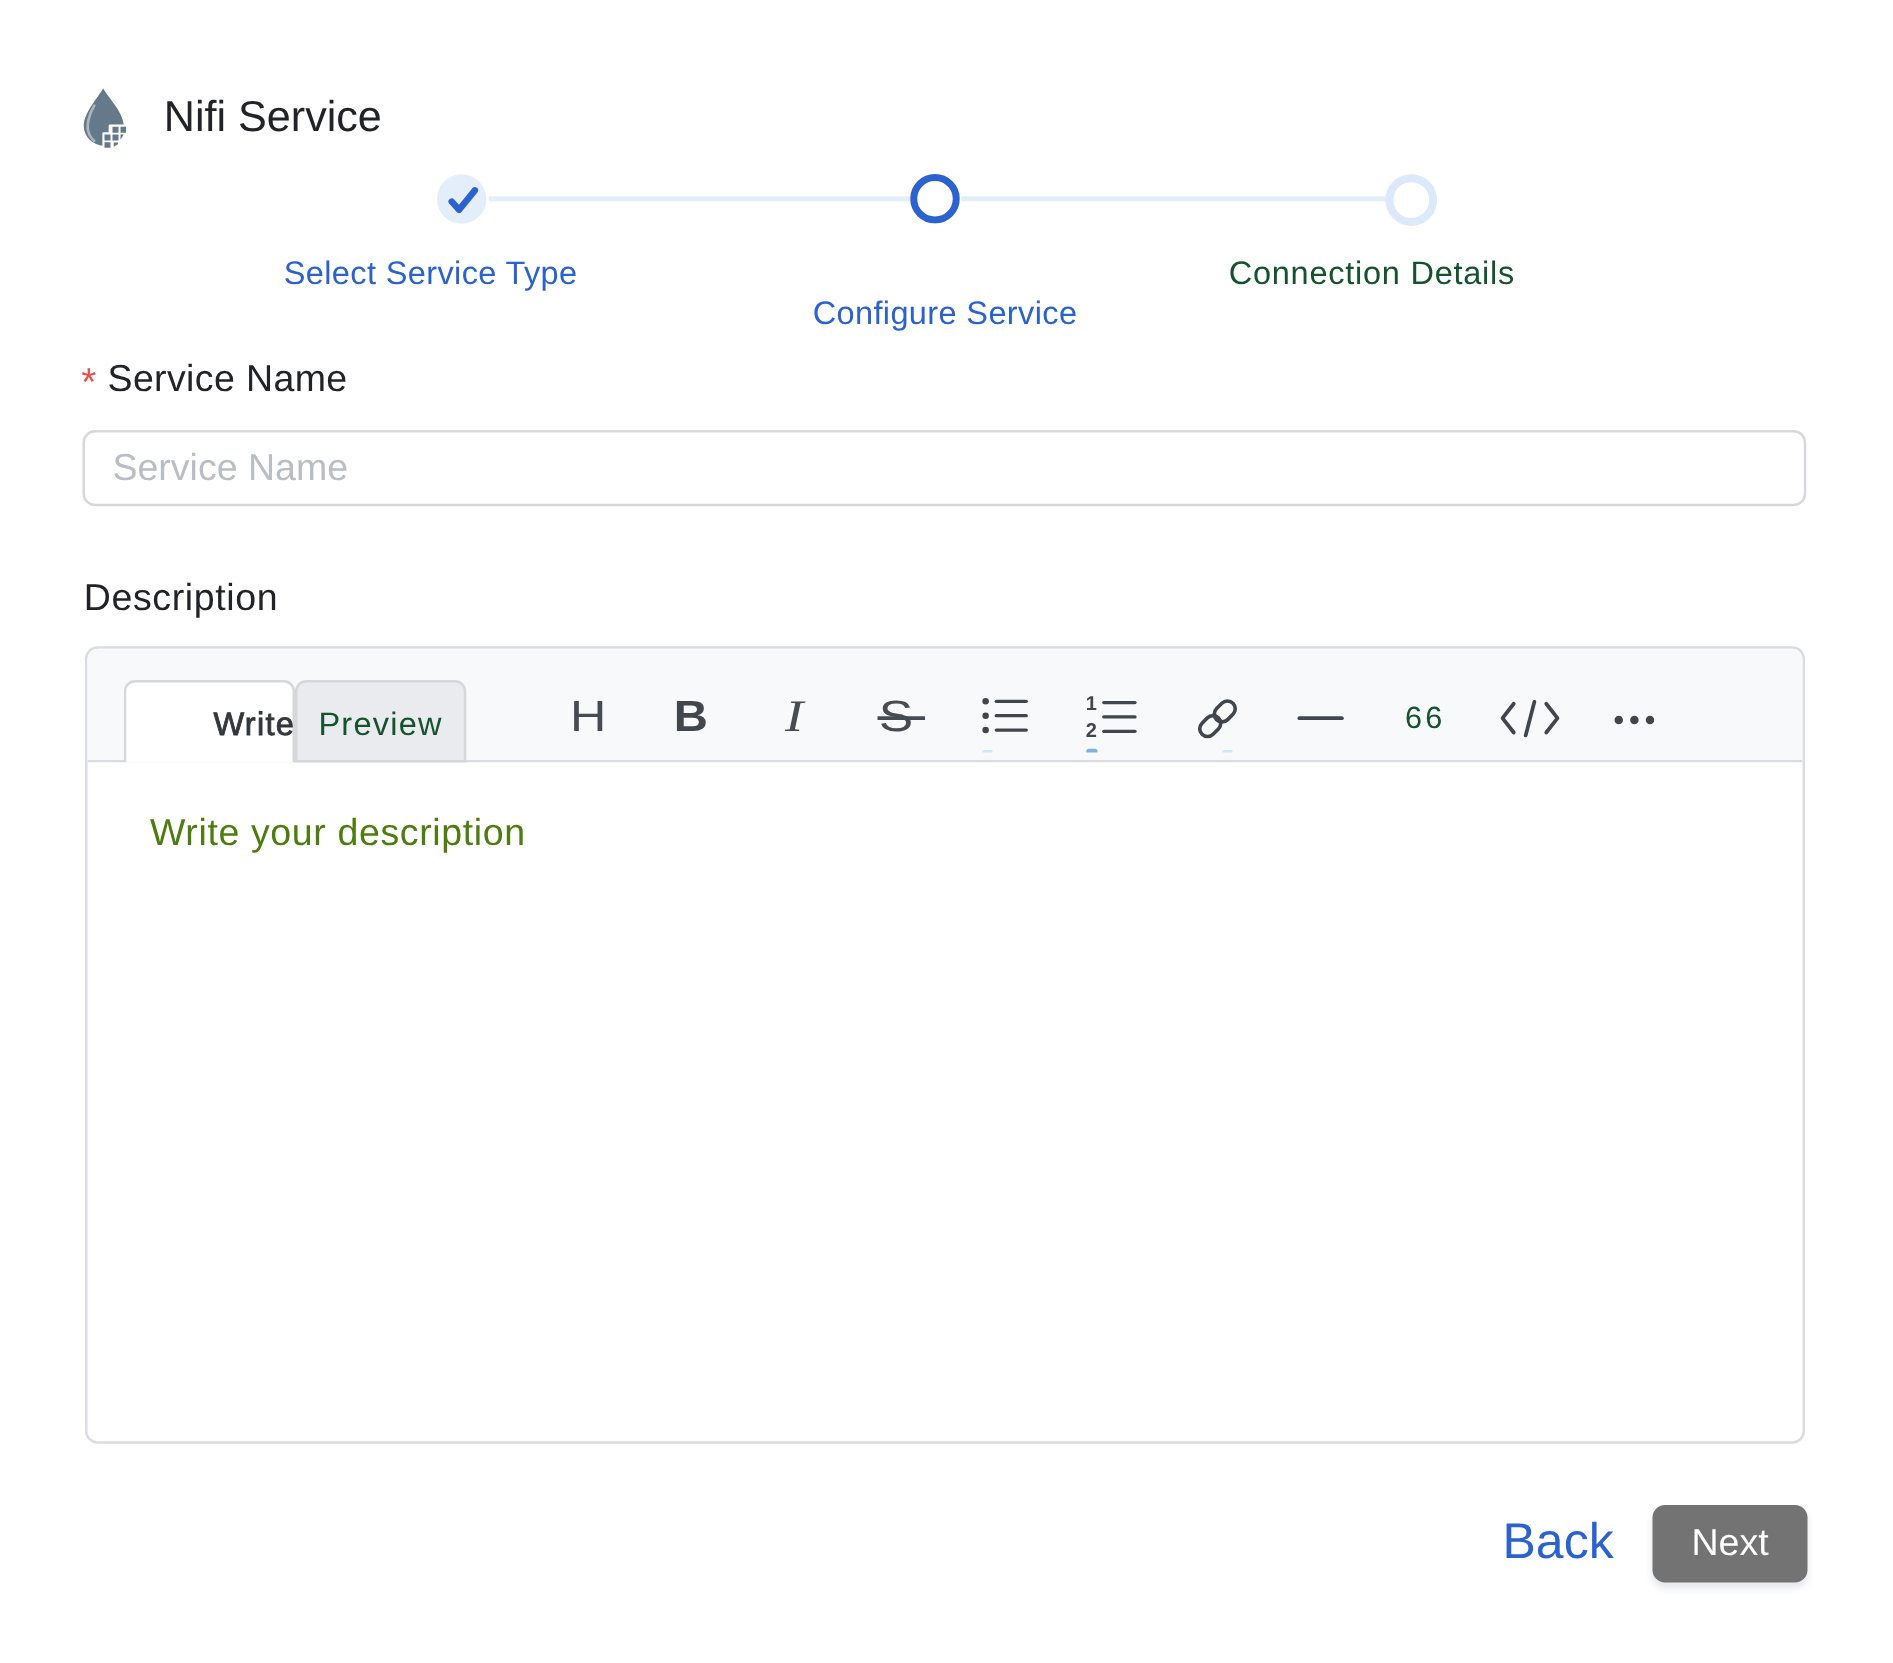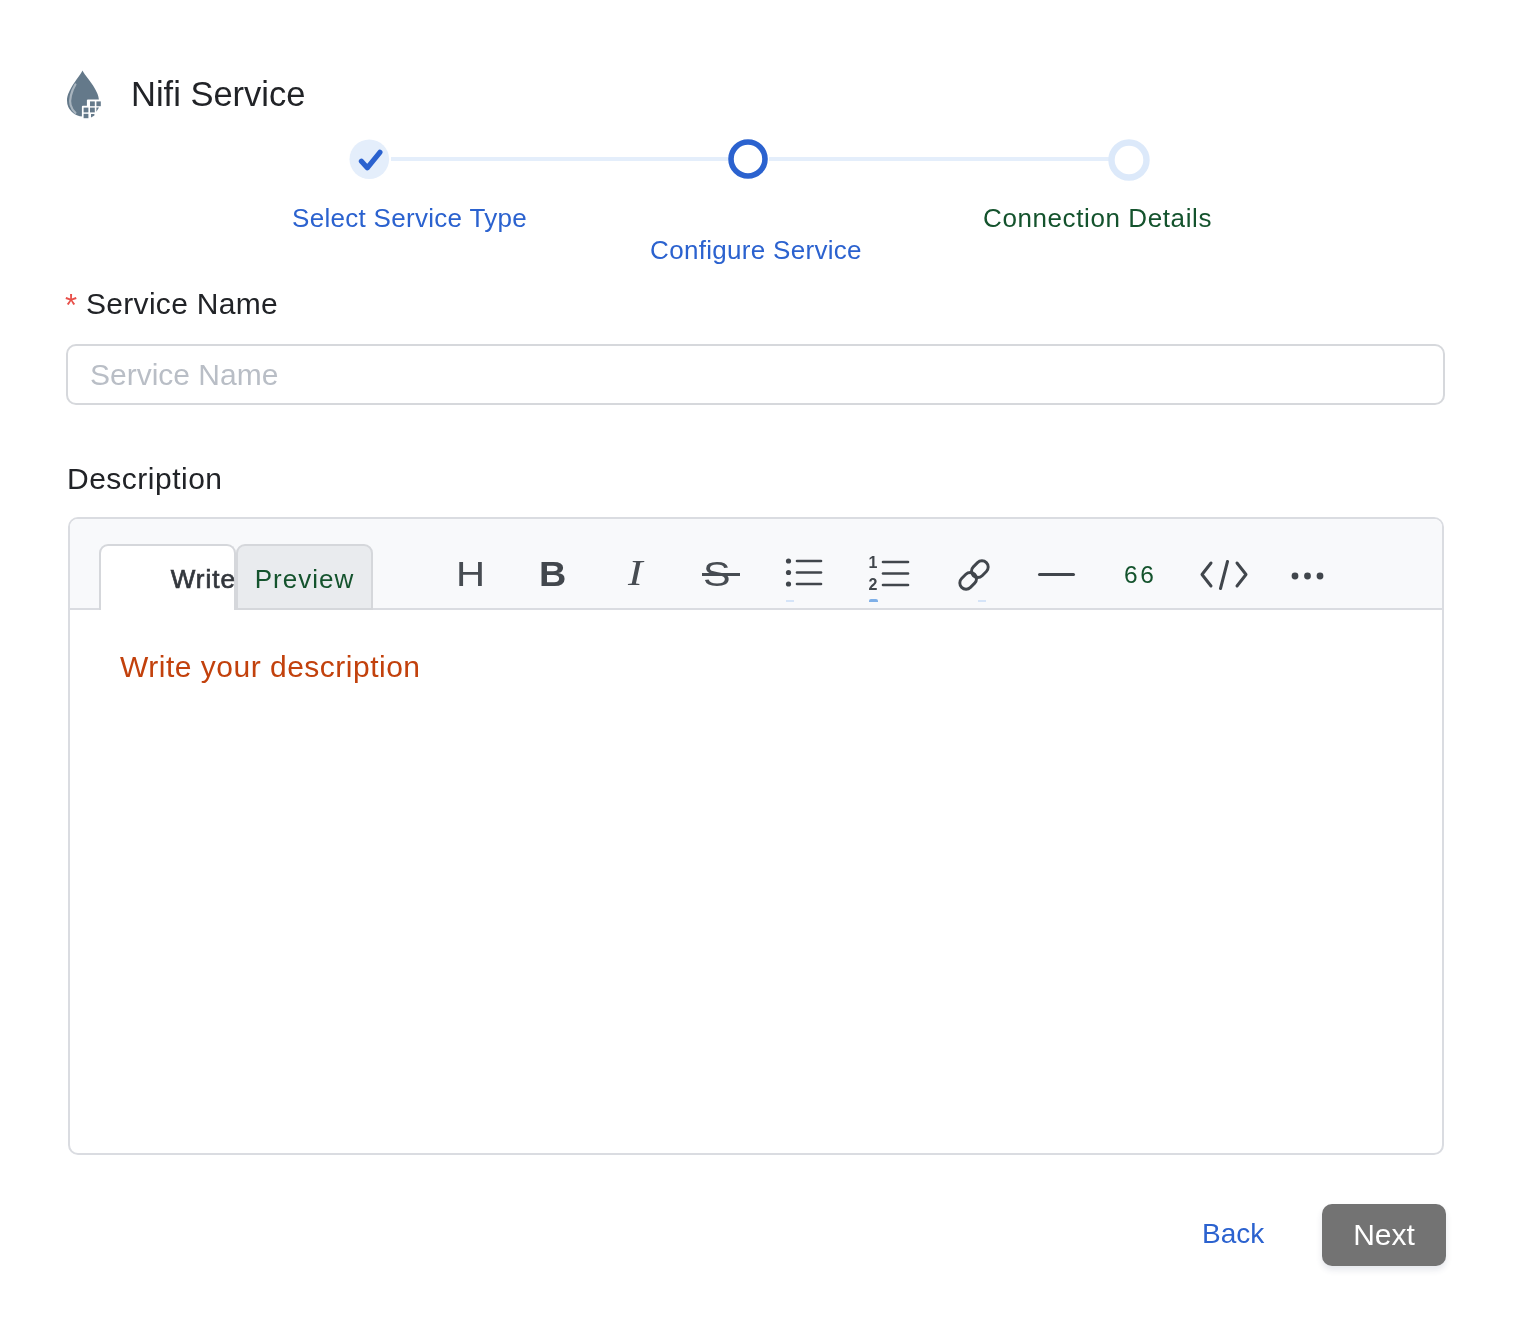--- a/index.html
+++ b/index.html
@@ -36,21 +36,21 @@
   <svg class="abs" style="left:349px;top:139px" width="41" height="41" viewBox="0 0 41 41">
     <circle cx="20.3" cy="20.2" r="19.8" fill="#e4eefb"></circle>
     <path d="M12.4 22.3 L18.3 28.8 L30.9 13.3" fill="none" stroke="#2b62cf" stroke-width="5.2" stroke-linecap="round" stroke-linejoin="round"></path>
   </svg>
   <svg class="abs" style="left:728px;top:139px" width="40" height="40" viewBox="0 0 40 40">
     <circle cx="20" cy="20" r="17" fill="#fff" stroke="#2b62cf" stroke-width="5.6"></circle>
   </svg>
   <svg class="abs" style="left:1108px;top:139px" width="42" height="42" viewBox="0 0 42 42">
     <circle cx="21" cy="21" r="17.5" fill="#fff" stroke="#dce9fa" stroke-width="6.4"></circle>
   </svg>
-  <div class="abs" style="left:227px;top:205px;width:300px;text-align:right;font-size:26px;line-height:26px;letter-spacing:0.3px;color:#2b62cf;">Select Service Type</div>
+  <div class="abs" style="left:227px;top:205px;width:300px;text-align:left;font-size:26px;line-height:26px;letter-spacing:0.3px;color:#2b62cf;">Select Service Type</div>
   <div class="abs" style="left:606px;top:205px;width:300px;text-align:center;font-size:26px;line-height:26px;letter-spacing:0.3px;color:#2b62cf;margin-top:32px;">Configure Service</div>
   <div class="abs" style="left:983px;top:205px;width:300px;text-align:left;font-size:26px;line-height:26px;letter-spacing:0.6px;color:#14532d;">Connection Details</div>
 
   <div class="abs" style="left:65px;top:290px;font-size:31px;line-height:31px;color:#e8504a;">*</div>
   <div class="abs" style="left:86px;top:289px;font-size:30px;line-height:30px;letter-spacing:0.3px;color:#212327;">Service Name</div>
   <div class="abs" style="left:66px;top:344px;width:1379px;height:61px;border:2px solid #d6d8dc;border-radius:10px;"></div>
   <div class="abs" style="left:90px;top:360px;font-size:30px;line-height:30px;color:#b9bec6;">Service Name</div>
 
   <div class="abs" style="left:67px;top:464px;font-size:30px;line-height:30px;letter-spacing:0.5px;color:#212327;">Description</div>
 
@@ -115,18 +115,18 @@
       <circle cx="5" cy="5" r="3.4"></circle>
       <circle cx="17.5" cy="5" r="3.4"></circle>
       <circle cx="30" cy="5" r="3.4"></circle>
     </g>
   </svg>
 
   <div class="abs" style="left:786px;top:600px;width:8px;height:2px;background:#d5e4f8;"></div>
   <div class="abs" style="left:869px;top:599px;width:9px;height:3px;background:#7fb0e8;border-radius:2px 2px 0 0;"></div>
   <div class="abs" style="left:978px;top:600px;width:8px;height:2px;background:#d5e4f8;"></div>
 
-  <div class="abs" style="left:120px;top:652px;font-size:30px;line-height:30px;letter-spacing:0.5px;color:#c2410c;">Write your description</div>
+  <div class="abs" style="left:120px;top:652px;font-size:30px;line-height:30px;letter-spacing:0.5px;color:#4d7c0f;">Write your description</div>
 
-  <div class="abs" style="left:1202px;top:1218px;font-size:28px;line-height:31.5px;color:#2b62cf;">Back</div>
+  <div class="abs" style="left:1202px;top:1218px;font-size:40px;line-height:31.5px;color:#2b62cf;">Back</div>
   <div class="abs" style="left:1322px;top:1204px;width:124px;height:62px;background:#737373;border-radius:10px;color:#fff;font-size:30px;line-height:62px;box-shadow:0 4px 6px rgba(40,60,100,0.12);text-align:center;">Next</div>
 
 </div>
 
 </body></html>

